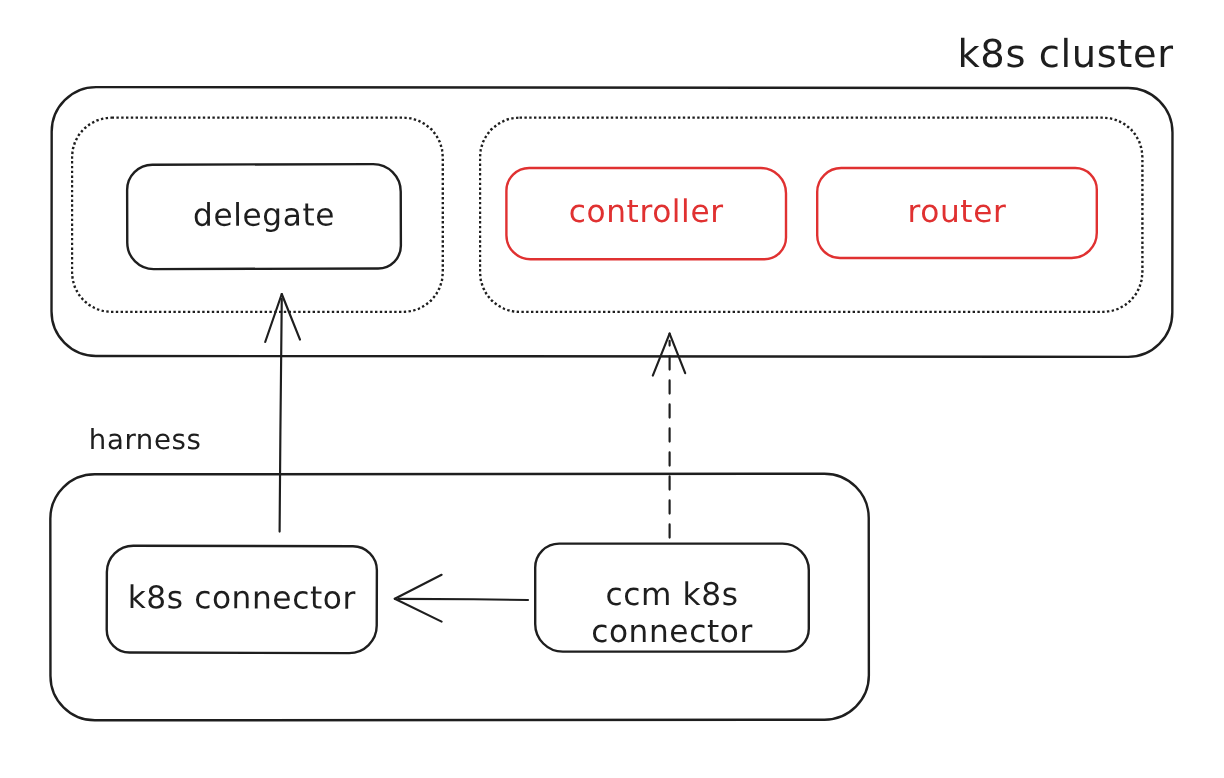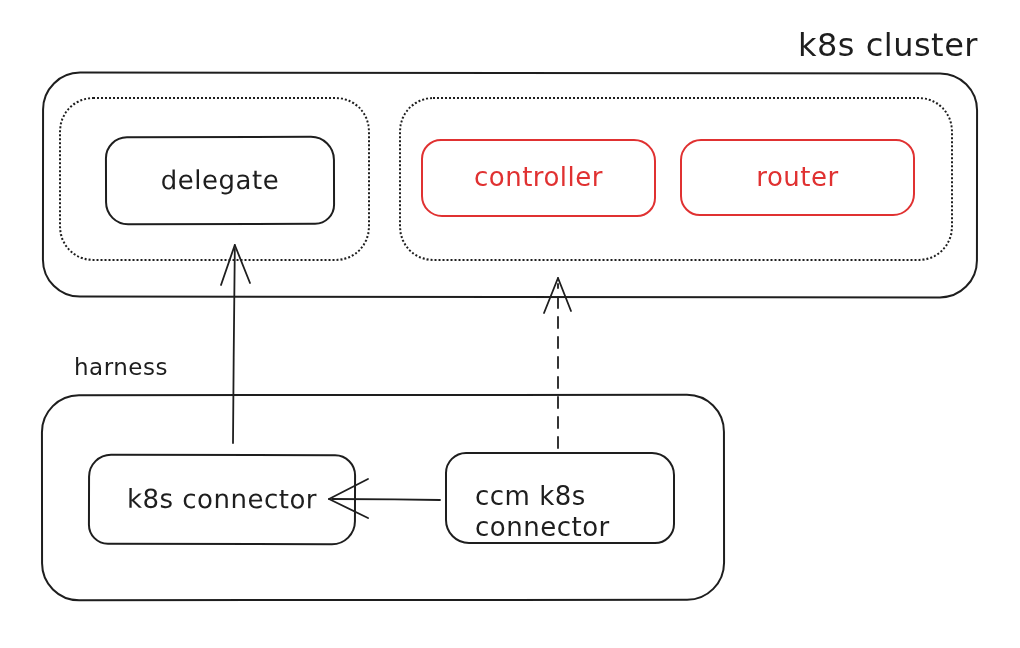--- a/index.html
+++ b/index.html
@@ -16,20 +16,21 @@
     color: #1e1e1e;
     overflow: hidden;
   }
   .box {
     position: absolute;
     box-sizing: border-box;
     border: 2px solid #1e1e1e;
     display: flex;
     align-items: center;
     justify-content: center;
+    text-align: center;
     background: transparent;
   }
   .dotted {
     border: 2.5px dotted #1e1e1e;
   }
   .node-label {
     font-size: 26px;
     letter-spacing: 0.5px;
     line-height: 1.2;
     padding: 0 12px;
@@ -49,21 +50,21 @@
   }
   
   .cluster-box   { left: 42px;  top: 72px;  width: 936px; height: 226px; border-radius: 38px; transform: rotate(0.05deg); }
   .delegate-grp  { left: 59px;  top: 97px;  width: 311px; height: 164px; border-radius: 34px; }
   .services-grp  { left: 399px; top: 97px;  width: 554px; height: 164px; border-radius: 34px; }
   .harness-box   { left: 41px;  top: 394px; width: 684px; height: 207px; border-radius: 38px; transform: rotate(-0.05deg); }
   
   .delegate-box  { left: 105px; top: 136px; width: 230px; height: 89px; border-radius: 22px 24px 20px 23px; transform: rotate(-0.15deg); }
   .controller-box{ left: 421px; top: 139px; width: 235px; height: 78px; border-radius: 20px 22px 19px 21px; }
   .router-box    { left: 680px; top: 139px; width: 235px; height: 77px; border-radius: 21px 19px 22px 20px; }
-  .k8sconn-box   { left: 88px;  top: 454px; width: 268px; height: 91px; border-radius: 23px 21px 24px 20px; transform: rotate(0.15deg); }
+  .k8sconn-box   { left: 88px;  top: 454px; width: 227px; height: 91px; border-radius: 23px 21px 24px 20px; transform: rotate(0.15deg); }
   .ccmconn-box   { left: 445px; top: 452px; width: 230px; height: 92px; border-radius: 21px 23px 20px 24px; }
   .ccmconn-box .node-label { padding: 0 28px; margin-top: 28px; }
   .cluster-label { left: 780px; top: 26px;  width: 198px; text-align: right; font-size: 32px; }
   .harness-label { left: 74px;  top: 354px; font-size: 23px; }
   .arrow-layer {
     position: absolute;
     left: 0; top: 0;
     width: 1020px;
     height: 648px;
     pointer-events: none;

